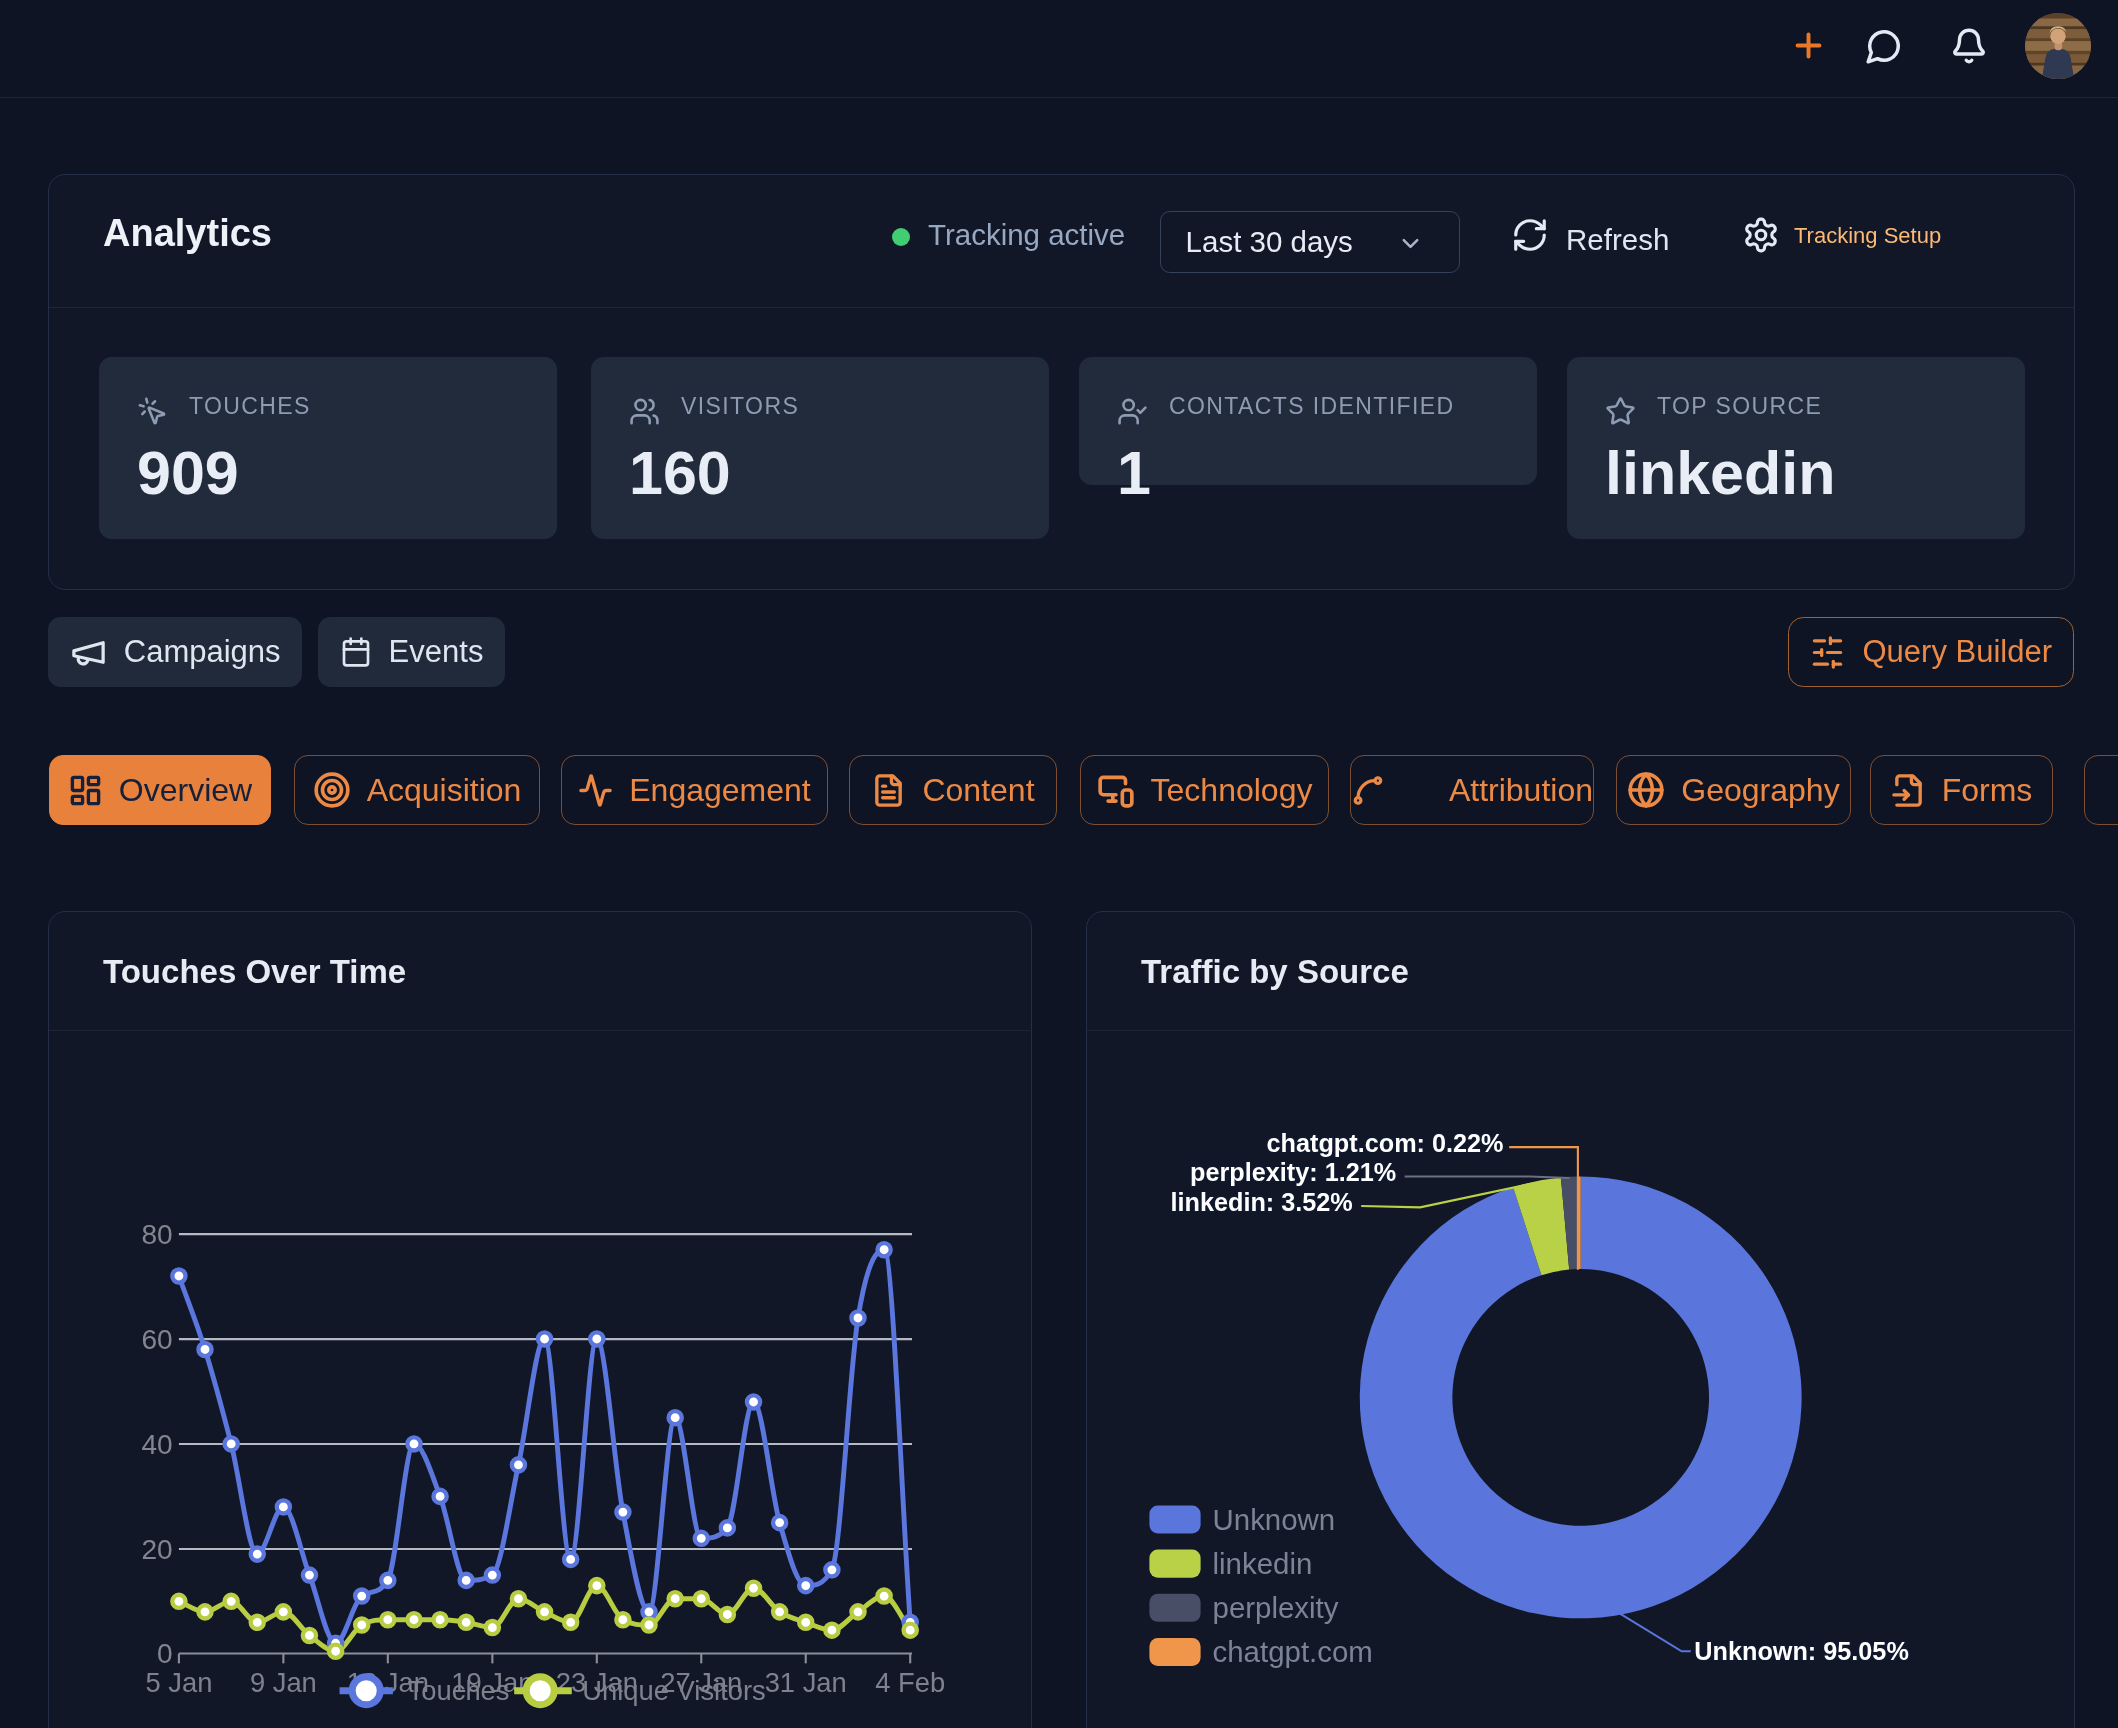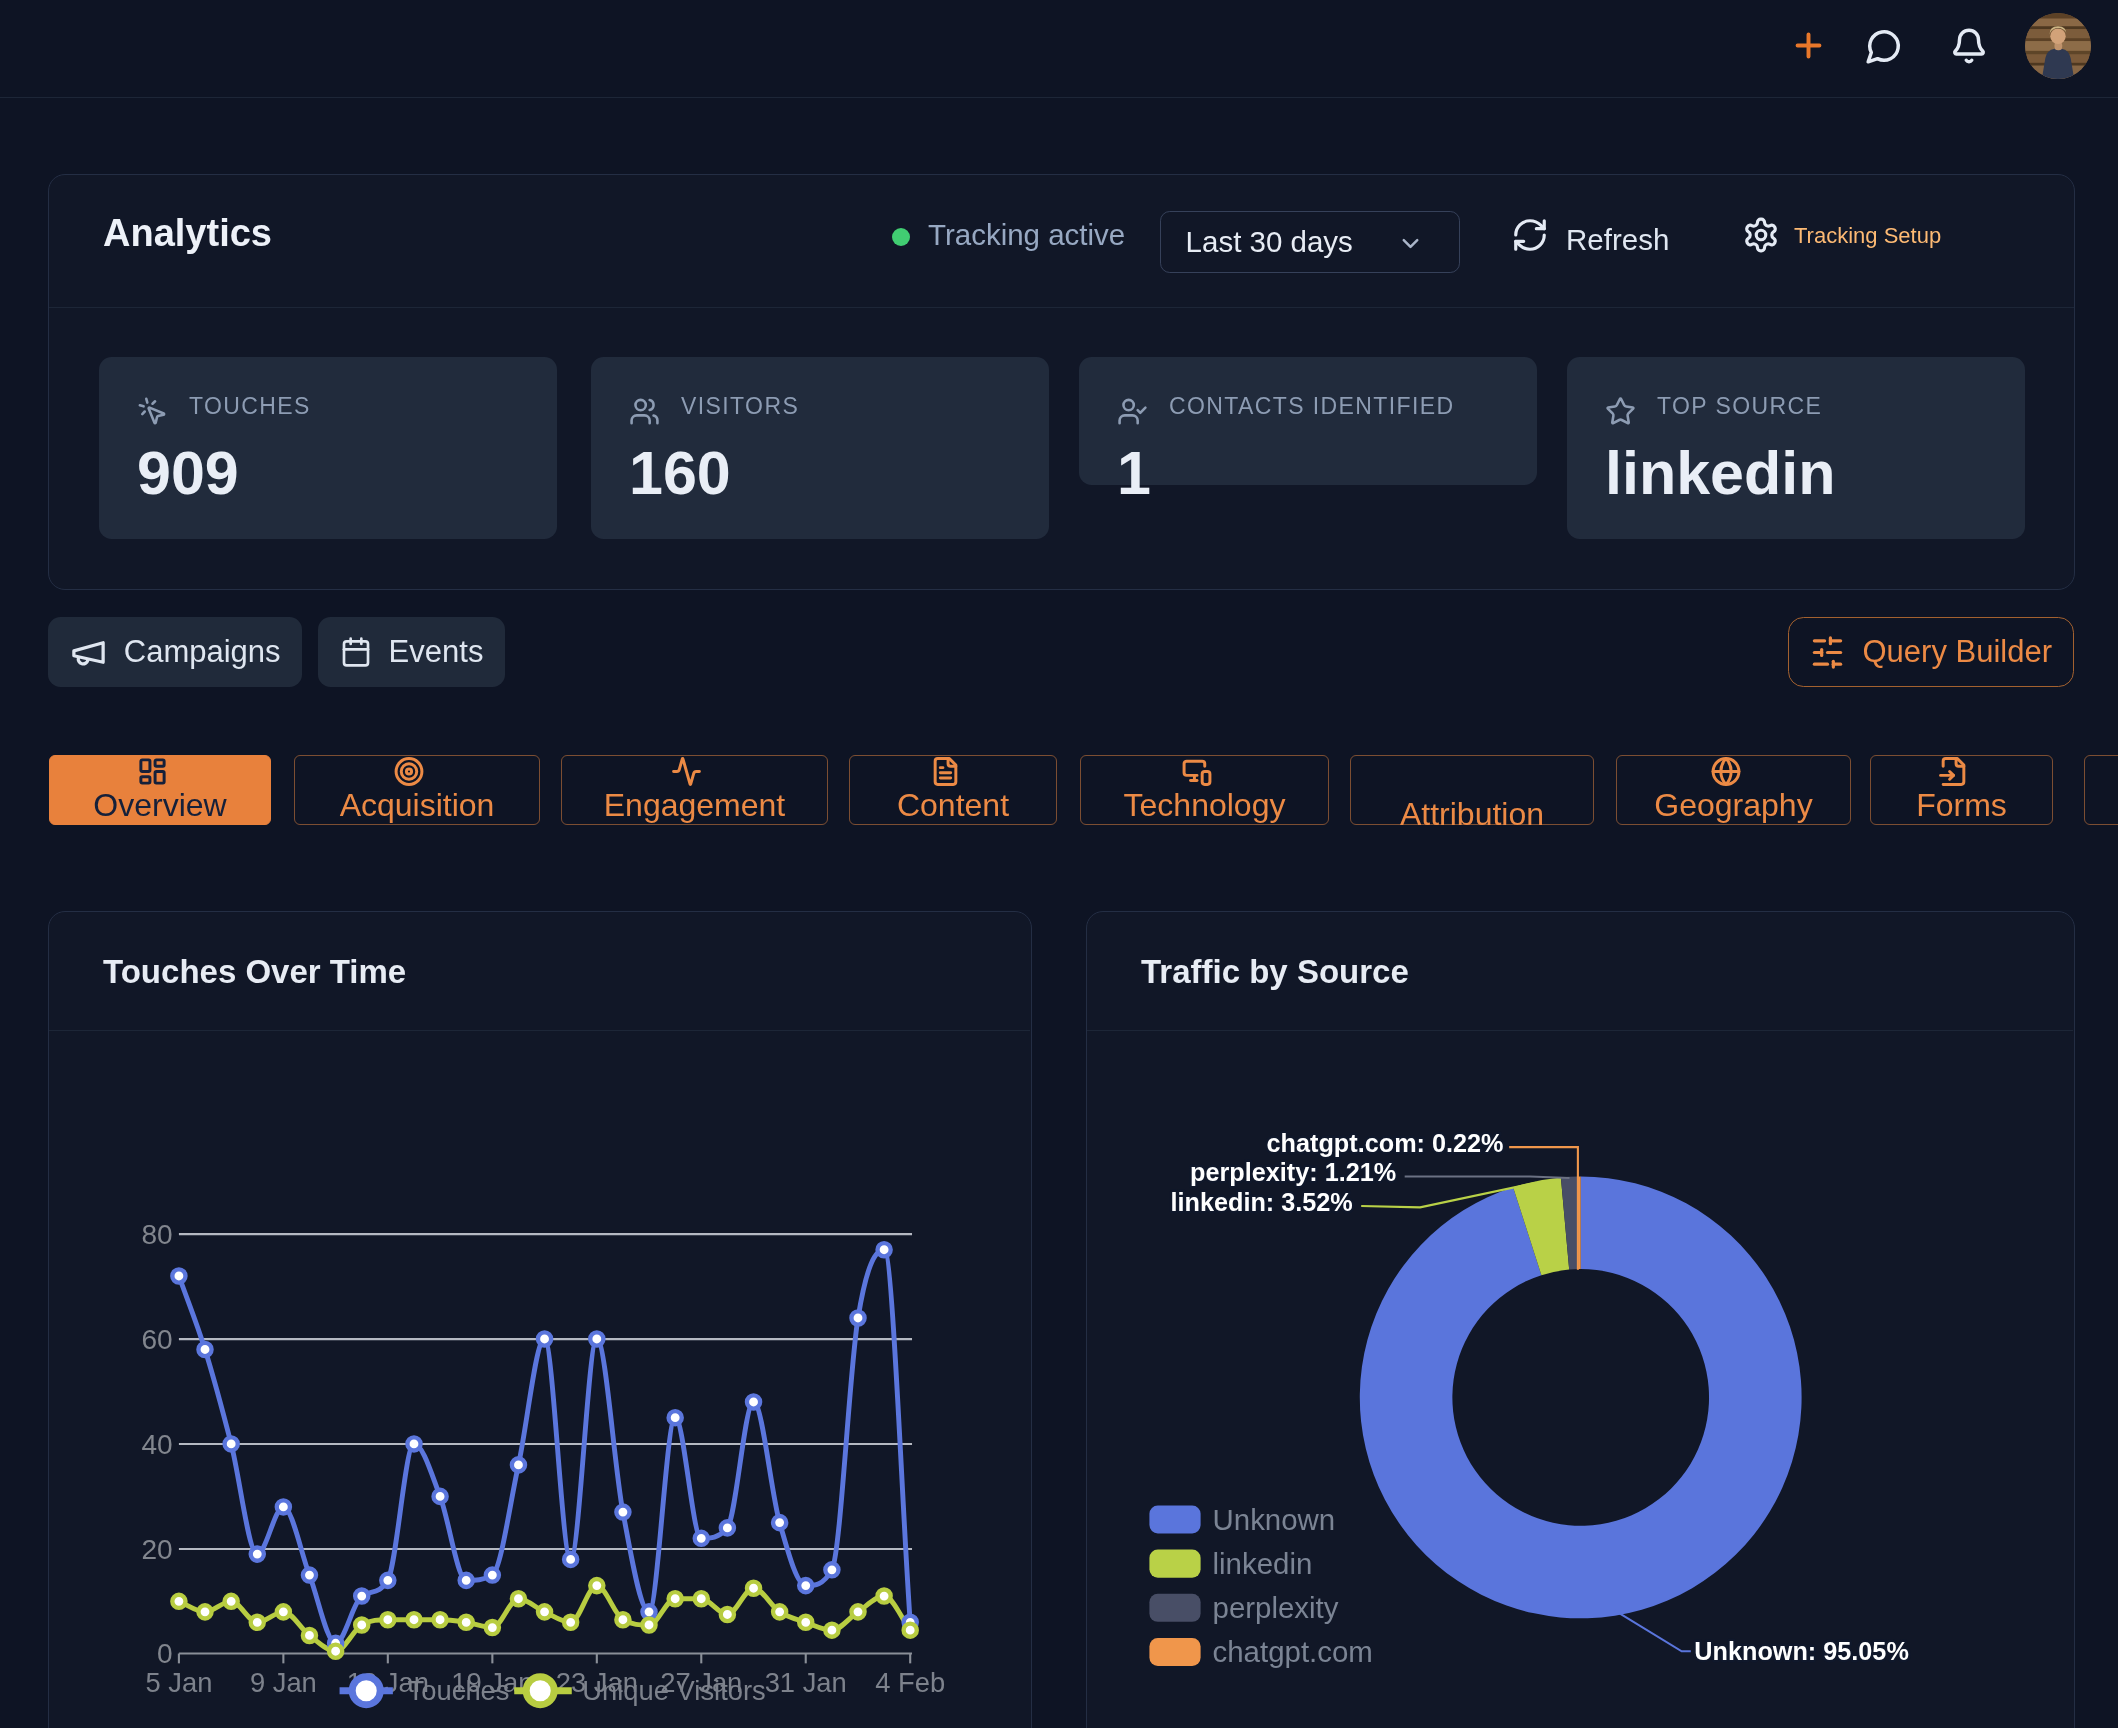--- a/index.html
+++ b/index.html
@@ -1,18 +1,18 @@
 <!DOCTYPE html>
 <html style="font-size:11.2px"><head><meta charset="utf-8">
 <style>
 *{margin:0;padding:0;box-sizing:border-box;}
 html,body{width:2119px;height:1729px;background:#0e1424;font-family:"Liberation Sans",sans-serif;overflow:hidden;position:relative;}
 .abs{position:absolute;}
 .btn{display:flex;align-items:center;justify-content:center;border-radius:12.6px;background:#202a3a;color:#dfe6f0;font-size:31px;}
-.tab{display:flex;align-items:center;justify-content:center;border-radius:6px;border:1.4px solid rgba(233,136,64,.5);color:#ec8a45;font-size:32px;height:70px;flex-direction:column;}
+.tab{display:flex;align-items:center;justify-content:center;border-radius:14px;border:1.4px solid rgba(233,136,64,.5);color:#ec8a45;font-size:32px;height:70px;}
 .tab svg{margin-right:16px;}
 </style></head>
 <body>
 
 <div class="abs" style="left:0;top:0;width:2119px;height:98px;border-bottom:1.4px solid #1d2637;background:#0e1424;"></div>
 <svg class="abs" style="left:1791px;top:28px;" width="35" height="35" viewBox="0 0 24 24" fill="none" stroke="#e8772a" stroke-width="2.7" stroke-linecap="round">
     <path d="M12 4.5v15M4.5 12h15"></path>
   </svg>
 <svg class="abs" style="left:1865px;top:27px;" width="38" height="38" viewBox="0 0 24 24" fill="none" stroke="#e4eaf4" stroke-width="2.2" stroke-linecap="round" stroke-linejoin="round">
     <path d="M7.9 20A9 9 0 1 0 4 16.1L2 22Z"></path>

